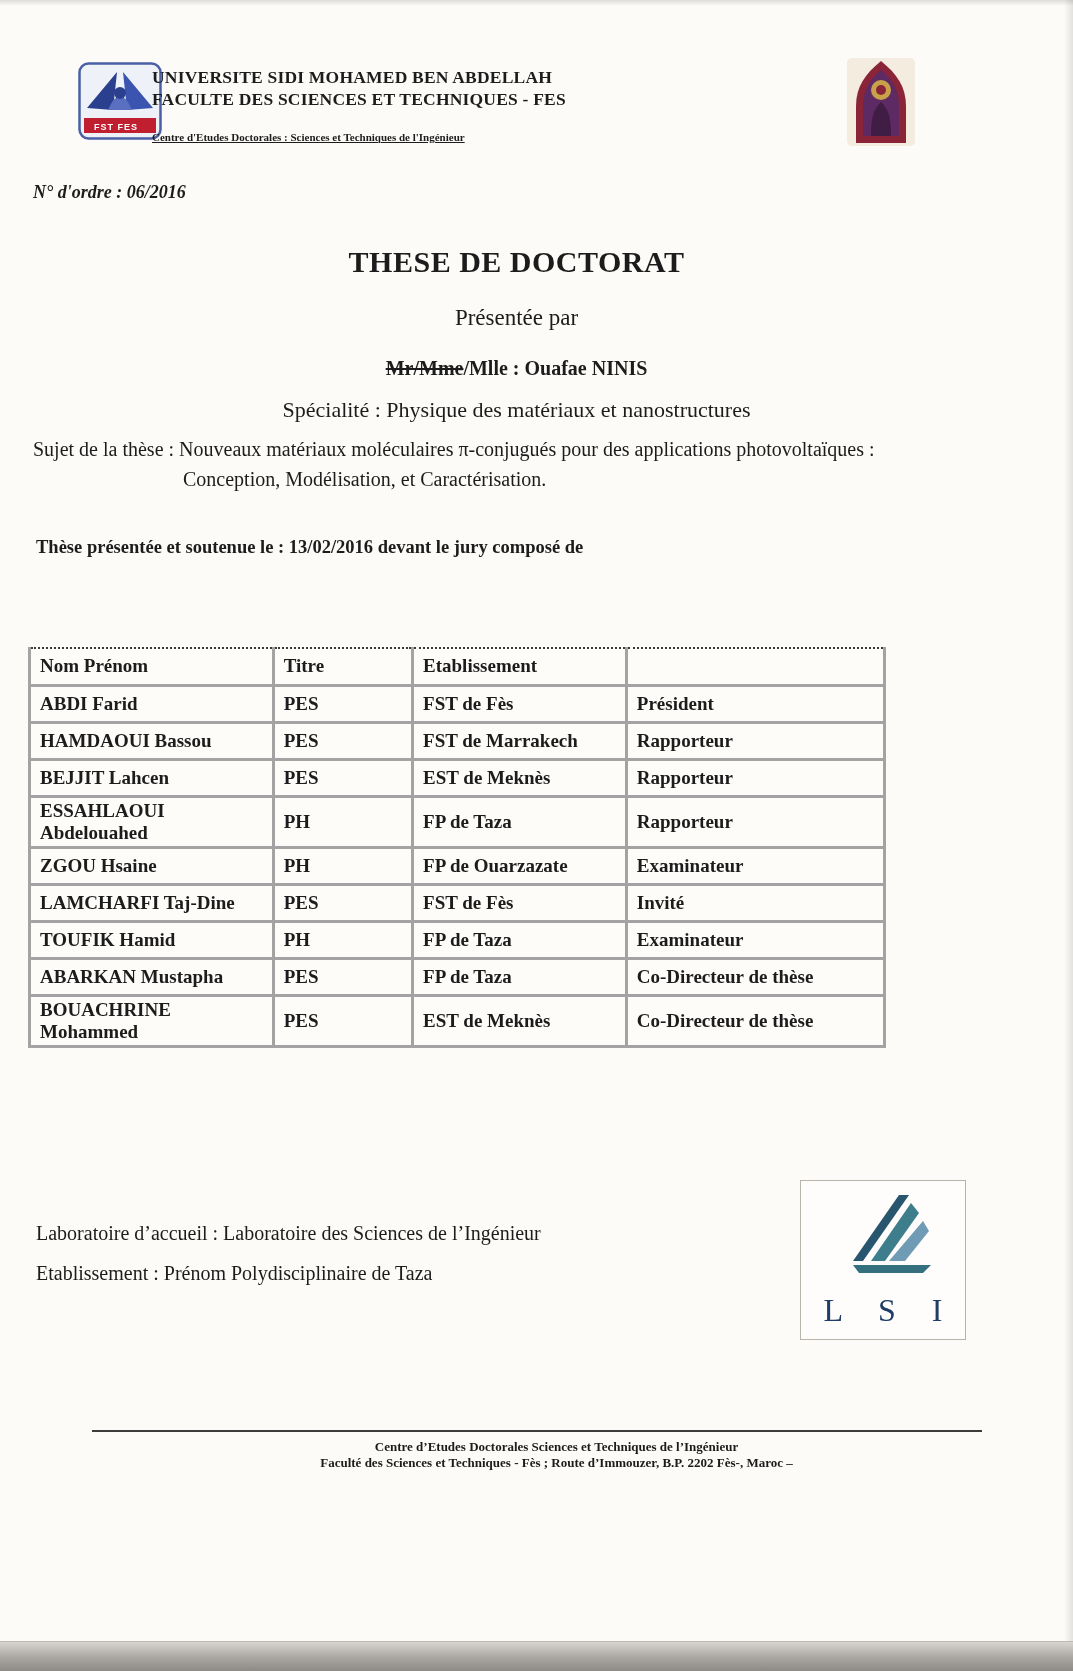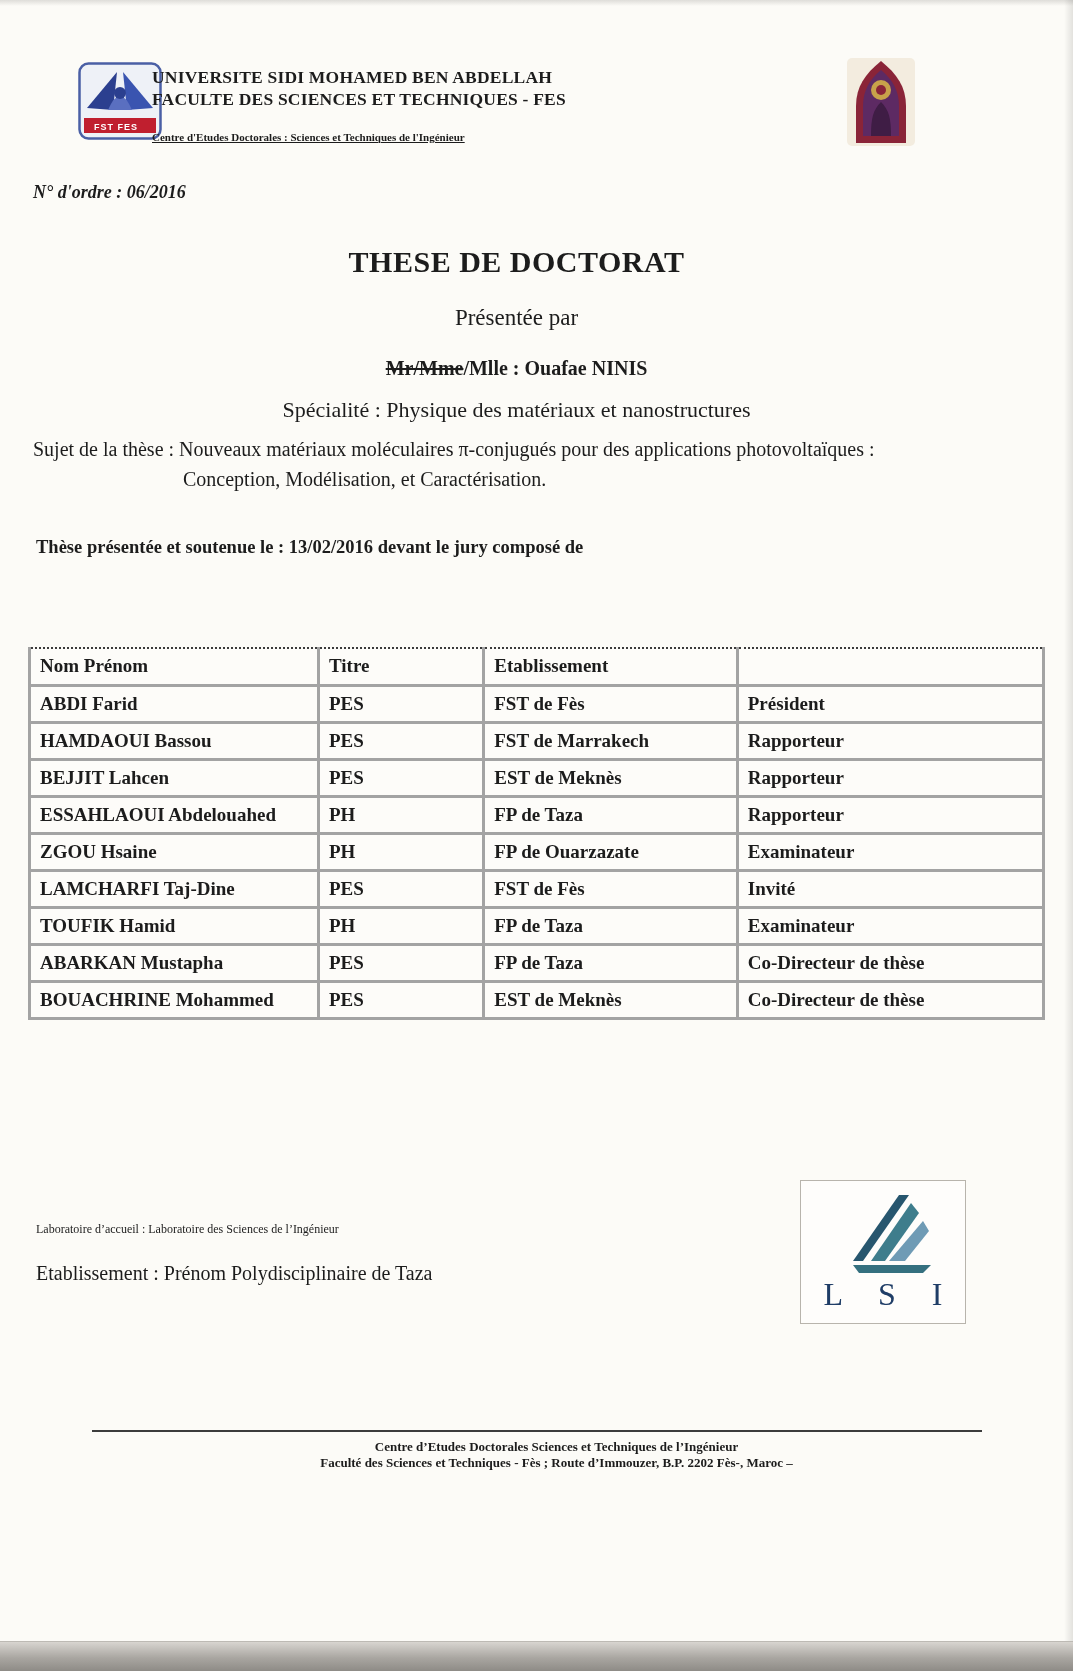--- a/index.html
+++ b/index.html
@@ -46,41 +46,41 @@
   .candidate { position:absolute; left:0; right:40px; top:357px; text-align:center;
                font-size:20px; font-weight:bold; }
   .struck { text-decoration:line-through; }
   .speciality { position:absolute; left:0; right:40px; top:397px; text-align:center; font-size:22px; }
   .subject1 { position:absolute; left:33px; top:438px; font-size:20px; }
   .subject2 { position:absolute; left:183px; top:468px; font-size:20px; }
   .defense { position:absolute; left:36px; top:537px; font-size:18.5px; font-weight:bold; }
 
   
   .jury-table {
-    position:absolute; left:28px; top:647px; width:1017px;
+    position:absolute; left:28px; top:647px; width:858px;
     border-collapse:collapse; table-layout:fixed;
   }
   .jury-table col.c1 { width:28.5%; }
   .jury-table col.c2 { width:16.3%; }
   .jury-table col.c3 { width:25.0%; }
   .jury-table col.c4 { width:30.2%; }
   .jury-table th, .jury-table td {
     border:3px solid #a3a3a3; height:37px; padding:2px 6px 2px 9px;
     font-size:19px; font-weight:bold; text-align:left; vertical-align:middle;
     background:#fdfcf9;
   }
   .jury-table th { border-top:2px dotted #3a3a3a; }
 
   
-  .lab-line  { position:absolute; left:36px; top:1222px; font-size:12px; }
+  .lab-line  { position:absolute; left:36px; top:1222px; font-size:20px; }
   .etab-line { position:absolute; left:36px; top:1262px; font-size:20px; }
 
   
   .lsi-box {
-    position:absolute; left:800px; top:1180px; width:166px; height:144px;
+    position:absolute; left:800px; top:1180px; width:166px; height:160px;
     background:#fefdfb; border:1px solid #b8b4ac;
   }
   .lsi-mark { position:absolute; left:0; top:2px; width:166px; height:96px; }
   .lsi-text {
     position:absolute; left:0; right:0; bottom:10px; text-align:center;
     font-size:32px; color:#1f3d66; letter-spacing:14px; text-indent:14px; font-weight:normal;
   }
 
   
   .footer { position:absolute; left:0; right:0; top:1430px; text-align:center; }

